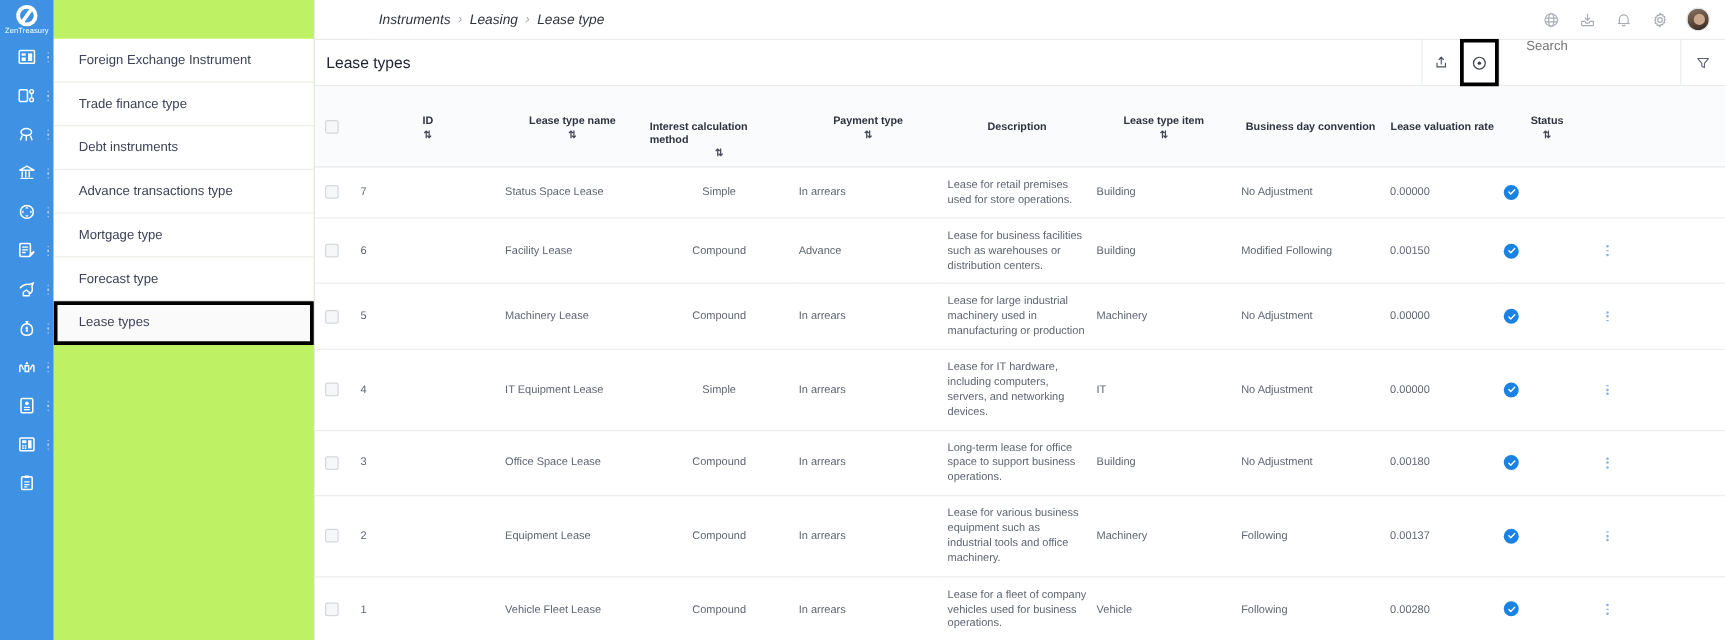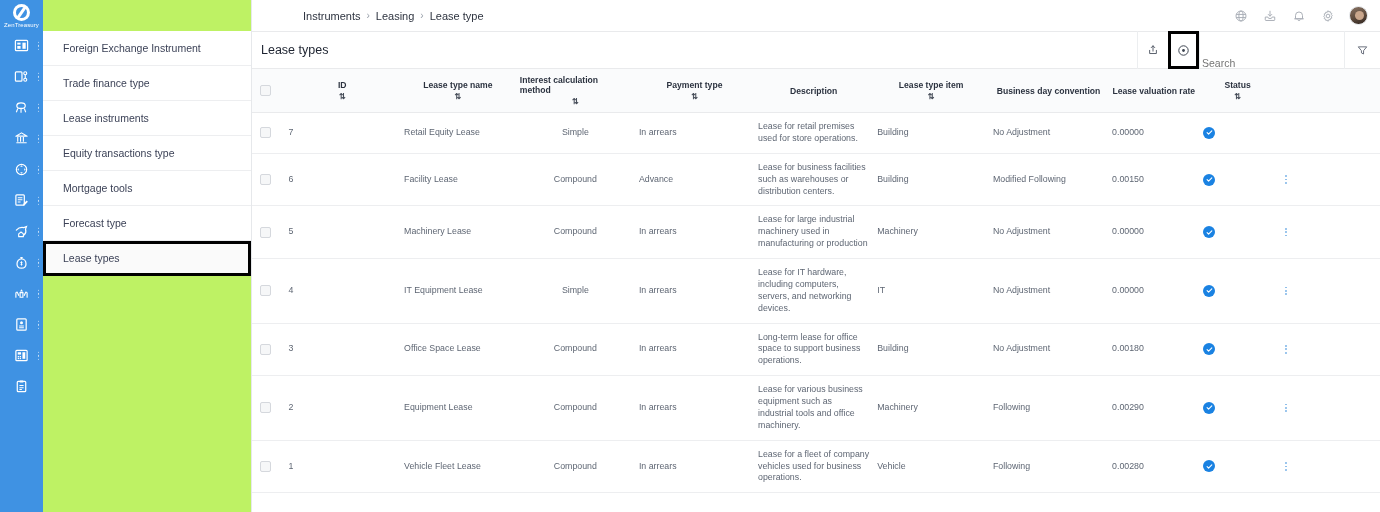--- a/index.html
+++ b/index.html
@@ -87,20 +87,21 @@
   
   .main { flex: 1; height: 512px; position: relative; background: #ffffff; display: flex; flex-direction: column; }
 
   .topbar {
     height: 31px; min-height: 31px;
     display: flex; align-items: center;
     padding-left: 8px;
     background: #ffffff;
     position: absolute; top: 0; left: 43px; right: 0;
     z-index: 5;
+    font-style: italic;
   }
   .crumbs { display: flex; align-items: center; gap: 6px; font-size: 11px; color: #2e3440; }
   .crumb { cursor: pointer; }
   .crumb-sep { color: #9aa1ab; font-size: 10px; }
   .topbar-right {
     margin-left: auto; display: flex; align-items: center; gap: 13px; padding-right: 12px;
   }
   .ticon { width: 16px; height: 16px; display: flex; align-items: center; justify-content: center; cursor: pointer; }
   .avatar {
     width: 19px; height: 19px; border-radius: 50%;
@@ -128,21 +129,21 @@
   .head-tools { margin-left: auto; display: flex; align-items: center; height: 38px; }
   .tool-btn {
     width: 31px; height: 38px; display: flex; align-items: center; justify-content: center;
     border-left: 1px solid #eceef0; cursor: pointer;
   }
   .tool-btn.boxed {
     outline: 3px solid #000; outline-offset: -3px; position: relative; z-index: 4;
     border-left: none;
   }
   .search-wrap {
-    width: 145px; height: 38px; display: flex; align-items: flex-end; padding-left: 2px;
+    width: 145px; height: 38px; display: flex; align-items: flex-start; padding-left: 21px;
     border-left: 1px solid #eceef0;
   }
   .search-input {
     border: none; outline: none; font-size: 10.5px; color: #6a7282;
     font-family: "Liberation Sans", sans-serif; width: 100%; background: transparent;
   }
   .filter-btn {
     width: 36px; height: 38px; display: flex; align-items: center; justify-content: center;
     border-left: 1px solid #eceef0; cursor: pointer;
   }
@@ -153,21 +154,21 @@
   table.grid thead th {
     background: #fafbfc;
     font-size: 8.6px; font-weight: bold; color: #2c3340;
     text-align: left;
     padding: 6px 4px;
     height: 31px;
     border-bottom: 1px solid #e9eaec;
     vertical-align: middle;
   }
   .th-inner { display: flex; align-items: center; gap: 3px; flex-direction: column; }
-  .th-inner.spread { justify-content: flex-end; }
+  .th-inner.spread { justify-content: flex-end; margin-top: 21px; }
   .sort-ic { color: #444b57; font-size: 8px; line-height: 1; cursor: pointer; white-space: nowrap; }
   table.grid tbody td {
     font-size: 8.8px; color: #5e6673;
     padding: 8px 4px;
     border-bottom: 1px solid #edeef0;
     vertical-align: middle;
     line-height: 1.35;
   }
   .c-check { width: 28px; padding-left: 8px !important; }
   .c-id { width: 100px; }
@@ -351,27 +352,27 @@
   </div>
 
   <nav class="navpanel">
     <div class="nav-item">
       <span>Foreign Exchange Instrument</span>
     </div>
     <div class="nav-item">
       <span>Trade finance type</span>
     </div>
     <div class="nav-item">
-      <span>Lease instruments</span>
+      <span>Debt instruments</span>
     </div>
     <div class="nav-item">
-      <span>Equity transactions type</span>
+      <span>Advance transactions type</span>
     </div>
     <div class="nav-item">
-      <span>Mortgage tools</span>
+      <span>Mortgage type</span>
     </div>
     <div class="nav-item">
       <span>Forecast type</span>
     </div>
     <div class="nav-item selected">
       <span>Lease types</span>
     </div>
   </nav>
 
   <div class="main">
@@ -466,21 +467,21 @@
               </th>
               <th class="c-actions"></th>
             </tr>
           </thead>
           <tbody id="tbody">
               <tr>
                 <td class="c-check">
                   <span class="cb"></span>
                 </td>
                 <td class="c-id">7</td>
-                <td class="c-name">Retail Equity Lease</td>
+                <td class="c-name">Status Space Lease</td>
                 <td class="c-method">Simple</td>
                 <td class="c-payment">In arrears</td>
                 <td class="c-desc">Lease for retail premises used for store operations.</td>
                 <td class="c-item">Building</td>
                 <td class="c-bdc">No Adjustment</td>
                 <td class="c-rate">0.00000</td>
                 <td class="c-status">
                   <span class="badge-ok">
                     <svg width="7" height="7" viewBox="0 0 10 10" fill="none">
                       <path d="M1.6 5.2l2.1 2.1 4.6-4.6" stroke="#ffffff" stroke-width="1.6" stroke-linecap="round" stroke-linejoin="round"></path>
@@ -607,21 +608,21 @@
                 <td class="c-check">
                   <span class="cb"></span>
                 </td>
                 <td class="c-id">2</td>
                 <td class="c-name">Equipment Lease</td>
                 <td class="c-method">Compound</td>
                 <td class="c-payment">In arrears</td>
                 <td class="c-desc">Lease for various business equipment such as industrial tools and office machinery.</td>
                 <td class="c-item">Machinery</td>
                 <td class="c-bdc">Following</td>
-                <td class="c-rate">0.00290</td>
+                <td class="c-rate">0.00137</td>
                 <td class="c-status">
                   <span class="badge-ok">
                     <svg width="7" height="7" viewBox="0 0 10 10" fill="none">
                       <path d="M1.6 5.2l2.1 2.1 4.6-4.6" stroke="#ffffff" stroke-width="1.6" stroke-linecap="round" stroke-linejoin="round"></path>
                     </svg>
                   </span>
                 </td>
                 <td class="c-actions">
                   <span class="kebab">
                     <i></i>

